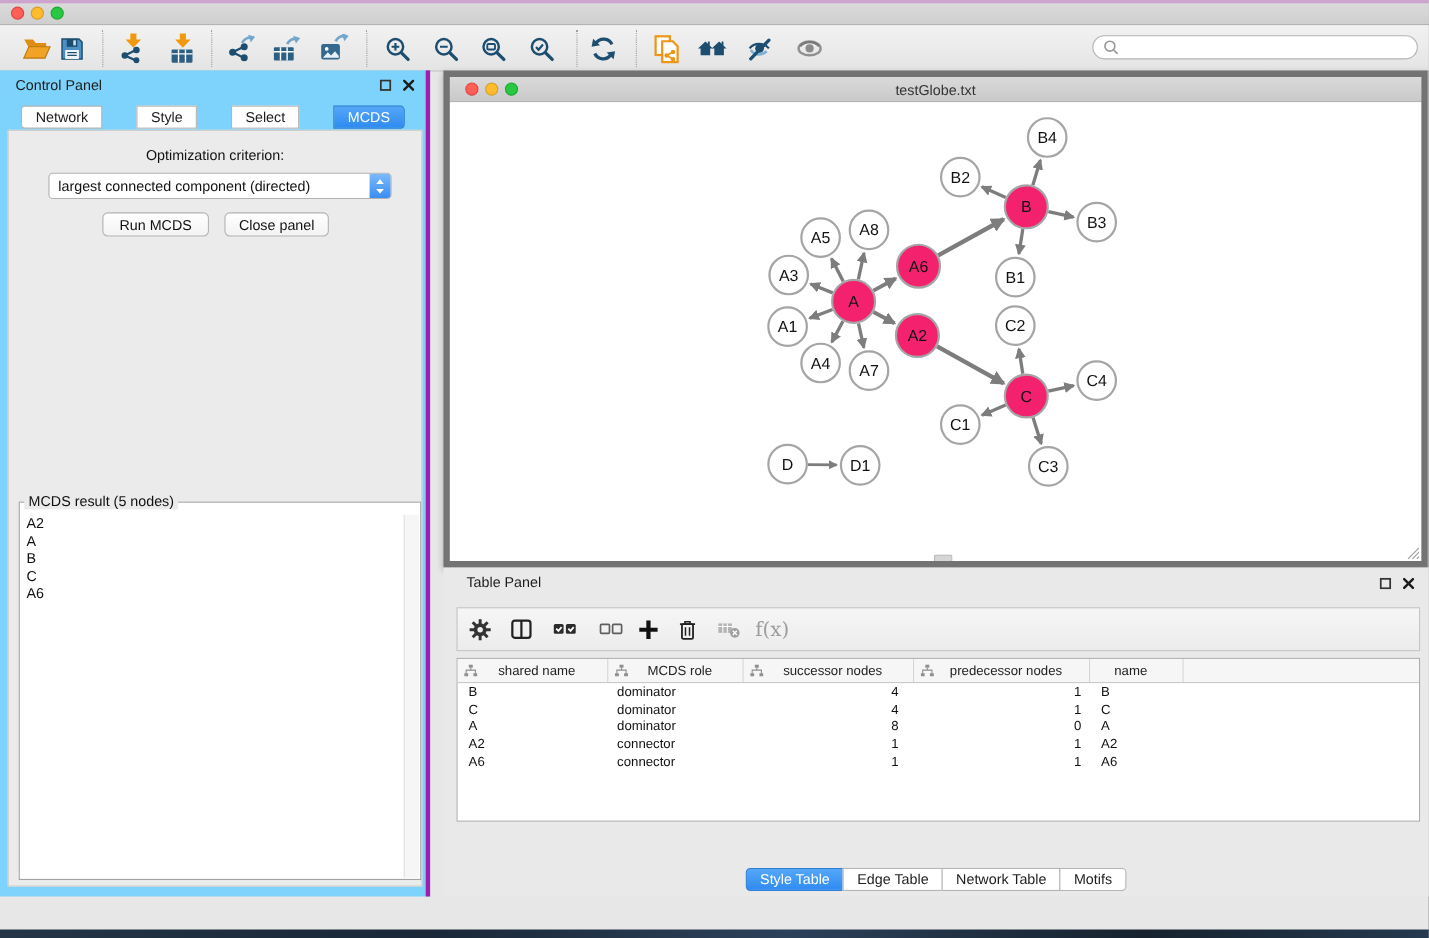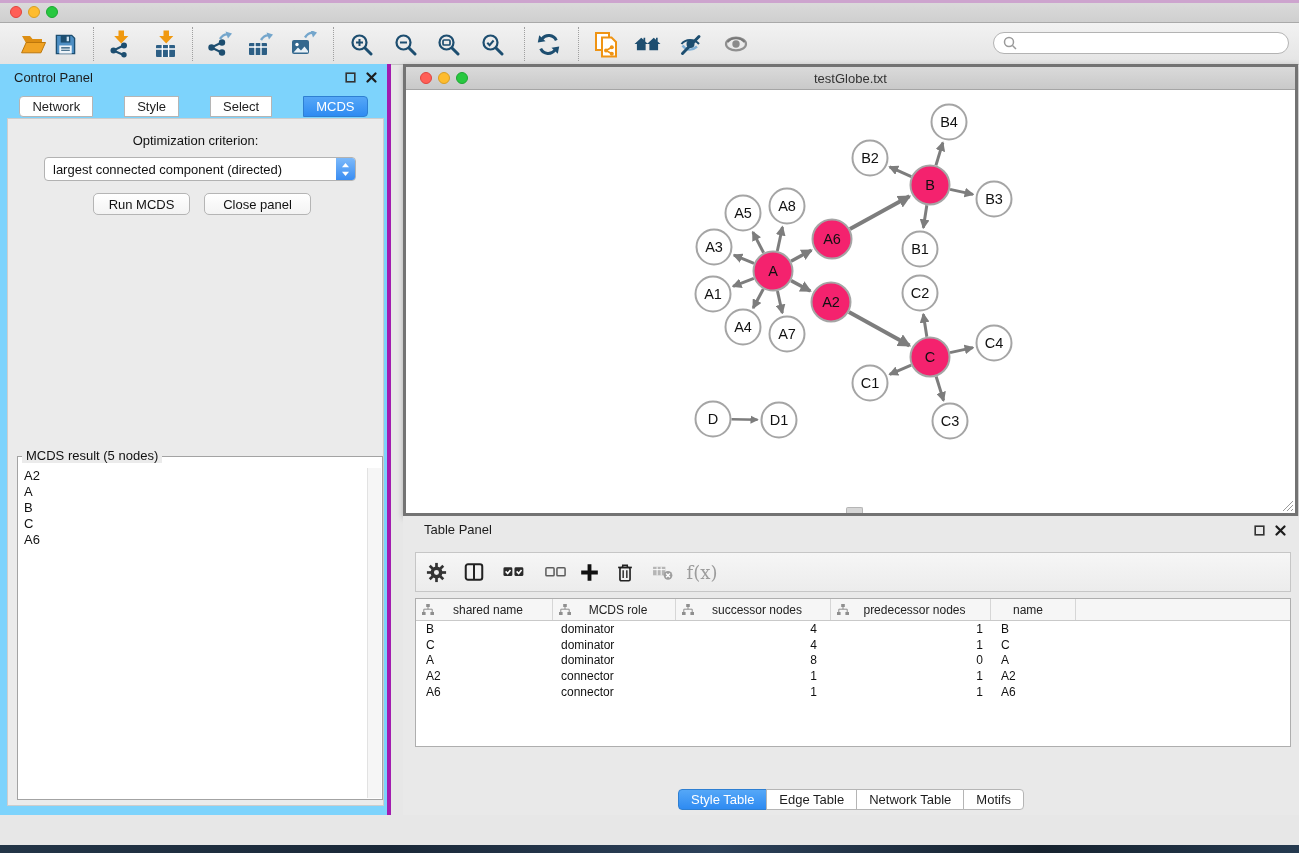--- a/index.html
+++ b/index.html
@@ -46,21 +46,21 @@
     border:1px solid #b5b5b5;border-radius:5px;font-size:13px;color:#111;
     display:flex;align-items:center;justify-content:center;box-sizing:border-box;}
   .groupbox{position:absolute;left:9px;top:337px;width:366px;height:344px;background:#fff;
     border:1px solid #a3a3a3;box-sizing:border-box;}
   .groupbox .legend{position:absolute;top:-9px;left:4px;background:#ebebeb;padding:0 4px;font-size:13px;color:#111;}
   .mcds-list{position:absolute;left:1px;top:11px;right:14px;bottom:1px;overflow:hidden;}
   .mcds-item{font-size:13px;line-height:16px;padding-left:5px;color:#111;}
   .scrolltrack{position:absolute;right:1px;top:11px;bottom:1px;width:13px;background:#f6f6f6;border-left:1px solid #e2e2e2;}
   
   .net-window{position:absolute;left:403px;top:64px;width:895px;height:452px;background:#fff;
-    border:3px solid #737373;box-sizing:border-box;box-shadow:0 2px 6px rgba(0,0,0,.25);}
+    border:6px solid #737373;box-sizing:border-box;box-shadow:0 2px 6px rgba(0,0,0,.25);}
   .net-titlebar{position:absolute;left:0;top:0;width:100%;height:23px;
     background:linear-gradient(#dadada,#c9c9c9);border-bottom:1px solid #a5a5a5;box-sizing:border-box;}
   .net-titlebar .tl{top:5px;}
   .net-title{position:absolute;top:4px;left:0;width:100%;text-align:center;font-size:13px;color:#333;}
   .net-canvas{position:absolute;left:0;top:23px;right:0;bottom:0;background:#fff;}
   .split-handle{position:absolute;left:440px;bottom:0px;width:15px;height:5px;background:#d6d6d6;
     border:1px solid #b5b5b5;border-bottom:none;border-radius:2px 2px 0 0;}
   .resize-grip{position:absolute;right:1px;bottom:1px;}
   
   .table-panel{position:absolute;left:403px;top:516px;width:896px;height:299px;background:#e9e9e9;}
@@ -263,21 +263,21 @@
       <div class="mac-select">
         <div class="sel-text">largest connected component (directed)</div>
         <div class="stepper">
           <svg width="9" height="15" viewBox="0 0 9 15">
               <path d="M4.5 1L8 5.2H1z" fill="#fff"></path>
               <path d="M4.5 14L1 9.8h7z" fill="#fff"></path>
             </svg>
         </div>
       </div>
       <div class="mac-btn" style="left:85px;top:74px;width:97px">Run MCDS</div>
-      <div class="mac-btn" style="left:196px;top:74px;width:107px">Close panel</div>
+      <div class="mac-btn" style="left:196px;top:74px;width:95px">Close panel</div>
       <div class="groupbox">
         <div class="legend">MCDS result (5 nodes)</div>
         <div class="mcds-list" id="mcds-list">
             <div class="mcds-item">A2</div>
             <div class="mcds-item">A</div>
             <div class="mcds-item">B</div>
             <div class="mcds-item">C</div>
             <div class="mcds-item">A6</div>
           </div>
         <div class="scrolltrack"></div>

